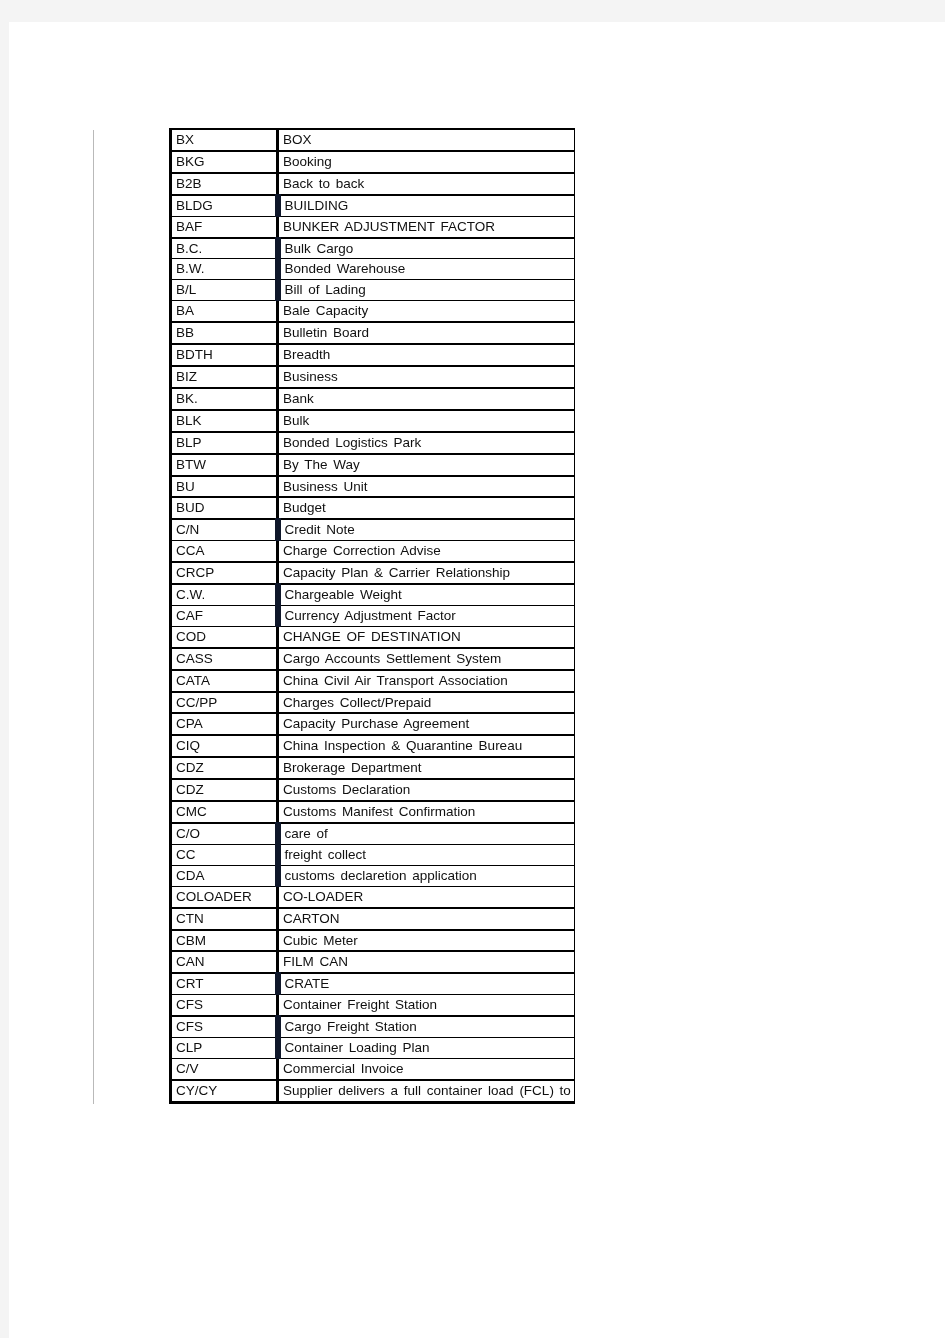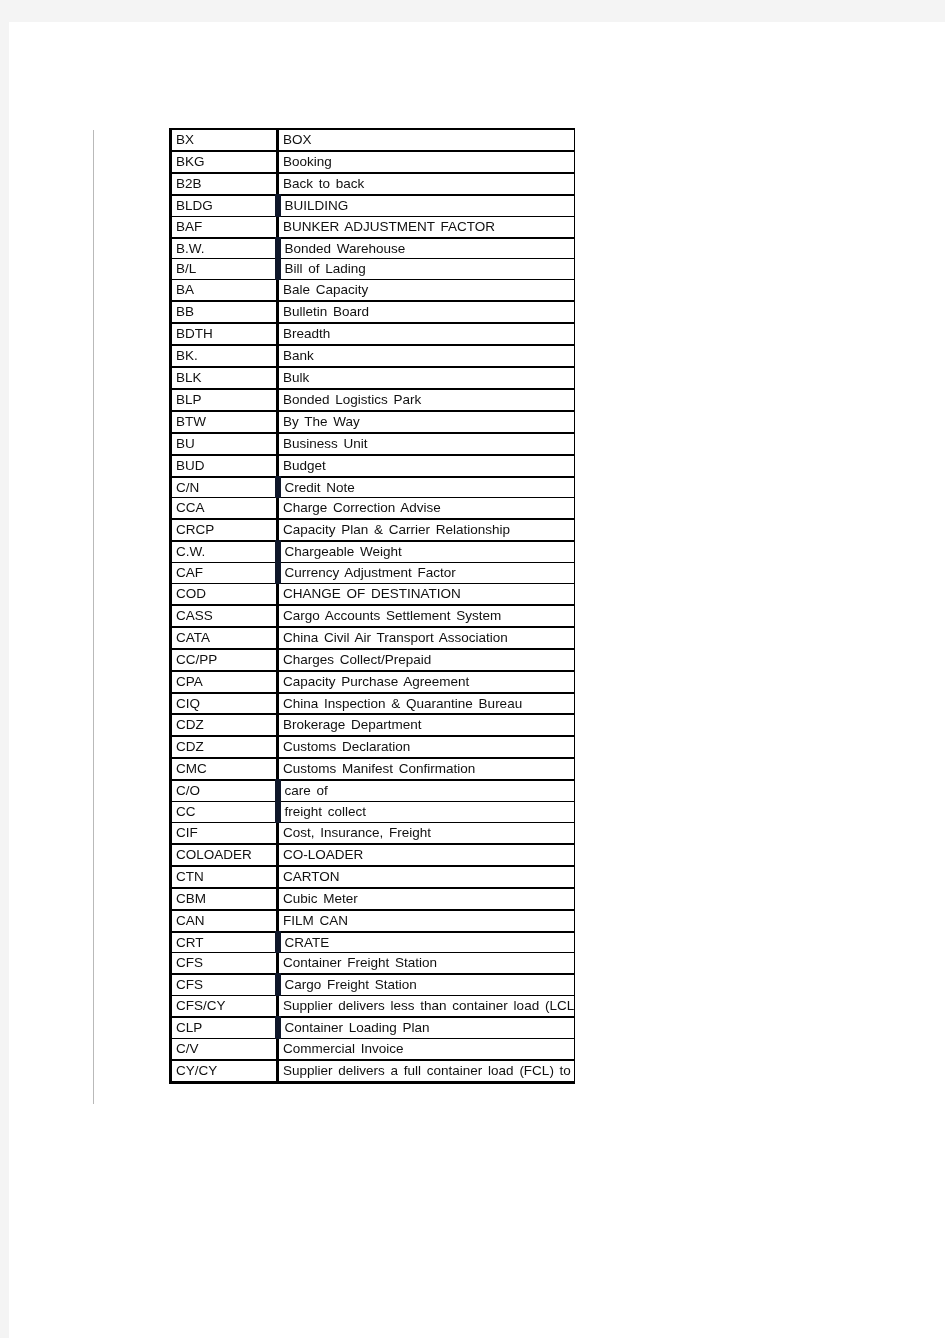--- a/index.html
+++ b/index.html
@@ -121,40 +121,48 @@
           </tr>
           <tr class="row-light">
             <td class="cell-code">BLDG</td>
             <td class="cell-meaning">BUILDING</td>
           </tr>
           <tr>
             <td class="cell-code">BAF</td>
             <td class="cell-meaning">BUNKER ADJUSTMENT FACTOR</td>
           </tr>
           <tr class="row-light">
+            <td class="cell-code">B.C.</td>
+            <td class="cell-meaning">Bulk Cargo</td>
+          </tr>
+          <tr class="row-light">
             <td class="cell-code">B.W.</td>
             <td class="cell-meaning">Bonded Warehouse</td>
           </tr>
           <tr class="row-light">
             <td class="cell-code">B/L</td>
             <td class="cell-meaning">Bill of Lading</td>
           </tr>
           <tr>
             <td class="cell-code">BA</td>
             <td class="cell-meaning">Bale Capacity</td>
           </tr>
           <tr>
             <td class="cell-code">BB</td>
             <td class="cell-meaning">Bulletin Board</td>
           </tr>
           <tr>
             <td class="cell-code">BDTH</td>
             <td class="cell-meaning">Breadth</td>
           </tr>
           <tr>
+            <td class="cell-code">BIZ</td>
+            <td class="cell-meaning">Business</td>
+          </tr>
+          <tr>
             <td class="cell-code">BK.</td>
             <td class="cell-meaning">Bank</td>
           </tr>
           <tr>
             <td class="cell-code">BLK</td>
             <td class="cell-meaning">Bulk</td>
           </tr>
           <tr>
             <td class="cell-code">BLP</td>
             <td class="cell-meaning">Bonded Logistics Park</td>
@@ -228,23 +236,23 @@
             <td class="cell-meaning">Customs Manifest Confirmation</td>
           </tr>
           <tr class="row-light">
             <td class="cell-code">C/O</td>
             <td class="cell-meaning">care of</td>
           </tr>
           <tr class="row-light">
             <td class="cell-code">CC</td>
             <td class="cell-meaning">freight collect</td>
           </tr>
-          <tr>
-            <td class="cell-code">CIF</td>
-            <td class="cell-meaning">Cost, Insurance, Freight</td>
+          <tr class="row-light">
+            <td class="cell-code">CDA</td>
+            <td class="cell-meaning">customs declaretion application</td>
           </tr>
           <tr>
             <td class="cell-code">COLOADER</td>
             <td class="cell-meaning">CO-LOADER</td>
           </tr>
           <tr>
             <td class="cell-code">CTN</td>
             <td class="cell-meaning">CARTON</td>
           </tr>
           <tr>
@@ -259,24 +267,20 @@
             <td class="cell-code">CRT</td>
             <td class="cell-meaning">CRATE</td>
           </tr>
           <tr>
             <td class="cell-code">CFS</td>
             <td class="cell-meaning">Container Freight Station</td>
           </tr>
           <tr class="row-light">
             <td class="cell-code">CFS</td>
             <td class="cell-meaning">Cargo Freight Station</td>
-          </tr>
-          <tr>
-            <td class="cell-code">CFS/CY</td>
-            <td class="cell-meaning">Supplier delivers less than container load (LCL</td>
           </tr>
           <tr class="row-light">
             <td class="cell-code">CLP</td>
             <td class="cell-meaning">Container Loading Plan</td>
           </tr>
           <tr>
             <td class="cell-code">C/V</td>
             <td class="cell-meaning">Commercial Invoice</td>
           </tr>
           <tr>

